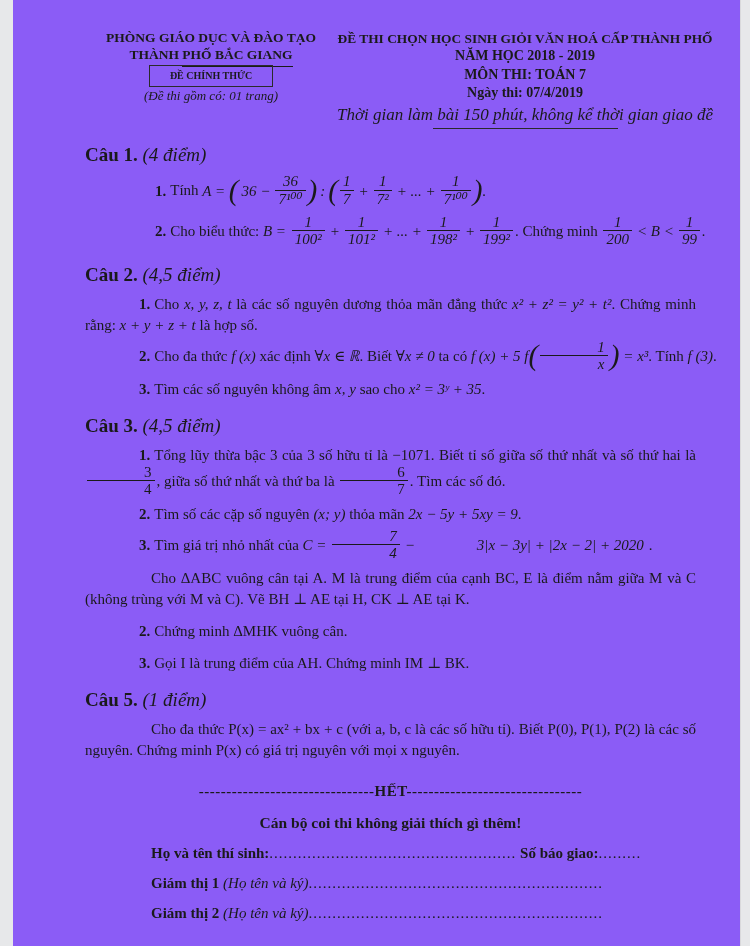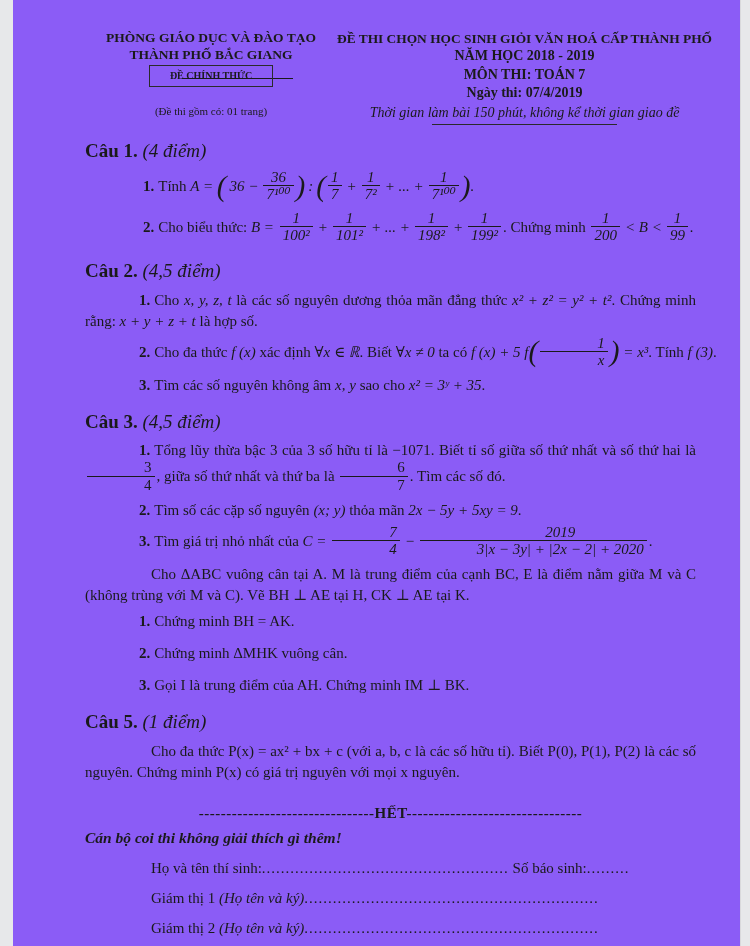--- a/index.html
+++ b/index.html
@@ -15,51 +15,51 @@
     background:#8b5cf6;
     border-right:1px solid #d9d9db;
     padding:30px 44px 0 72px;
     font-size:15px;line-height:1.4;
   }
   
   .header{display:flex;}
   .hleft{width:252px;text-align:center;flex-shrink:0;}
   .hright{flex:1;text-align:center;}
   .org{font-weight:bold;font-size:13.5px;line-height:1.25;white-space:nowrap;}
-  .u{border-bottom:1.2px solid #1a1a1a;padding-bottom:16px;}
+  .u{border-bottom:1.2px solid #1a1a1a;padding-bottom:4px;}
   .official-box{
     display:inline-block;margin-top:1px;
     border:1.8px solid #2b2b2b;padding:3px 20px;
     font-weight:bold;font-size:10px;white-space:nowrap;
   }
-  .pages-note{font-size:11px;margin-top:17px;white-space:nowrap;}
+  .pages-note{font-style:italic;font-size:13px;margin-top:0;white-space:nowrap;}
   .htitle{font-weight:bold;font-size:13.4px;white-space:nowrap;line-height:1.3;}
   .hline{font-weight:bold;font-size:14px;line-height:1.3;}
-  .hduration{font-style:italic;font-size:14px;margin-top:1px;white-space:nowrap;}
+  .hduration{font-style:italic;font-size:17px;margin-top:1px;white-space:nowrap;}
   .dur-underline{width:185px;border-top:1.4px solid #2a2a2a;margin:1px auto 0 auto;}
   
   .qhead{font-weight:bold;margin-top:13px;font-size:19px;}
   .pts{font-style:italic;font-weight:normal;}
   .item{margin:5px 0;text-indent:54px;text-align:justify;}
-  .line{margin:7px 4px;padding-left:54px;white-space:nowrap;text-indent:0;}
+  .line{margin:7px 16px;padding-left:54px;white-space:nowrap;text-indent:0;}
   .lbl{font-weight:bold;margin-right:4px;}
   .m{font-style:italic;}
   .op{margin:0 3px;}
   .frac{
     display:inline-block;vertical-align:middle;text-align:center;
     line-height:1.08;margin:0 2px;position:relative;top:-2px;
   }
   .frac .num{display:block;padding:0 3px;border-bottom:1.1px solid #1a1a1a;}
   .frac .den{display:block;padding:0 3px;}
   .bigp{font-size:195%;font-weight:400;vertical-align:middle;line-height:0;position:relative;top:-2px;}
   
   .het-line{text-align:center;font-weight:bold;margin-top:20px;letter-spacing:0.5px;white-space:nowrap;}
-  .het-note{text-align:left;font-weight:bold;font-style:italic;margin-top:3px;font-size:15.5px;}
+  .het-note{text-align:center;font-weight:bold;margin-top:10px;font-size:15.5px;}
   .frow{margin-top:9px;padding-left:66px;white-space:nowrap;font-size:15px;}
-  .frow b{font-weight:normal;text-align:center;}
+  .frow b{font-weight:bold;text-align:center;}
   .dots{letter-spacing:1px;}
 </style>
 </head>
 <body>
 
 <div class="page">
 
   <div class="header">
     <div class="hleft">
       <div class="org">PHÒNG GIÁO DỤC VÀ ĐÀO TẠO</div>
@@ -135,47 +135,44 @@
   <p class="item">
     <span class="lbl">2.</span><span>Tìm số các cặp số nguyên</span>
     <span class="m">(x; y)</span>
     <span>thỏa mãn</span>
     <span class="m">2x − 5y + 5xy = 9</span><span>.</span>
   </p>
 
   <p class="item" style="white-space:nowrap;">
     <span class="lbl">3.</span><span>Tìm giá trị nhỏ nhất của</span>
     <span class="m"><span>C =</span>
-    <span class="frac"><span class="num">7</span><span class="den">4</span></span><span class="op">−</span><span class="frac"><span class="num">2019</span><span class="den">3|x − 3y| + |2x − 2| + 2020</span></span></span><span>.</span>
+    <span class="frac"><span class="num">7</span><span class="den">4</span></span><span class="op">−</span><span class="frac"><span class="den">3|x − 3y| + |2x − 2| + 2020</span></span></span><span>.</span>
   </p>
 
 
   <p class="item" style="text-indent:66px;">Cho ΔABC vuông cân tại A. M là trung điểm của cạnh BC, E là điểm nằm giữa M và C (không trùng với M và C). Vẽ BH ⊥ AE tại H, CK ⊥ AE tại K.</p>
 
-  <p class="item" style="margin:3px 0;">
-    <span class="lbl">1.</span><span>Chứng minh BH = AK.</span>
-  </p>
   <p class="item" style="margin:11px 0;">
     <span class="lbl">2.</span><span>Chứng minh ΔMHK vuông cân.</span>
   </p>
   <p class="item" style="margin:3px 0;">
     <span class="lbl">3.</span><span>Gọi I là trung điểm của AH. Chứng minh IM ⊥ BK.</span>
   </p>
 
   <div class="qhead"><span>Câu 5.</span> <span class="pts">(1 điểm)</span></div>
 
   <p class="item" style="text-indent:66px;">Cho đa thức P(x) = ax² + bx + c (với a, b, c là các số hữu tỉ). Biết P(0), P(1), P(2) là các số nguyên. Chứng minh P(x) có giá trị nguyên với mọi x nguyên.</p>
 
   <div class="het-line">
     <span>--------------------------------</span><span>HẾT</span><span>--------------------------------</span>
   </div>
   <div class="het-note">Cán bộ coi thi không giải thích gì thêm!</div>
 
   <div class="frow">
-    <b>Họ và tên thí sinh:</b><span class="dots">....................................................</span> <b>Số báo sinh:</b><span class="dots">.........</span>
+    <b>Họ và tên thí sinh:</b><span class="dots">....................................................</span> <b>Số báo giao:</b><span class="dots">.........</span>
   </div>
   <div class="frow">
     <b>Giám thị 1</b> <i>(Họ tên và ký)</i><span class="dots">..............................................................</span>
   </div>
   <div class="frow">
     <b>Giám thị 2</b> <i>(Họ tên và ký)</i><span class="dots">..............................................................</span>
   </div>
 
 </div>
 

